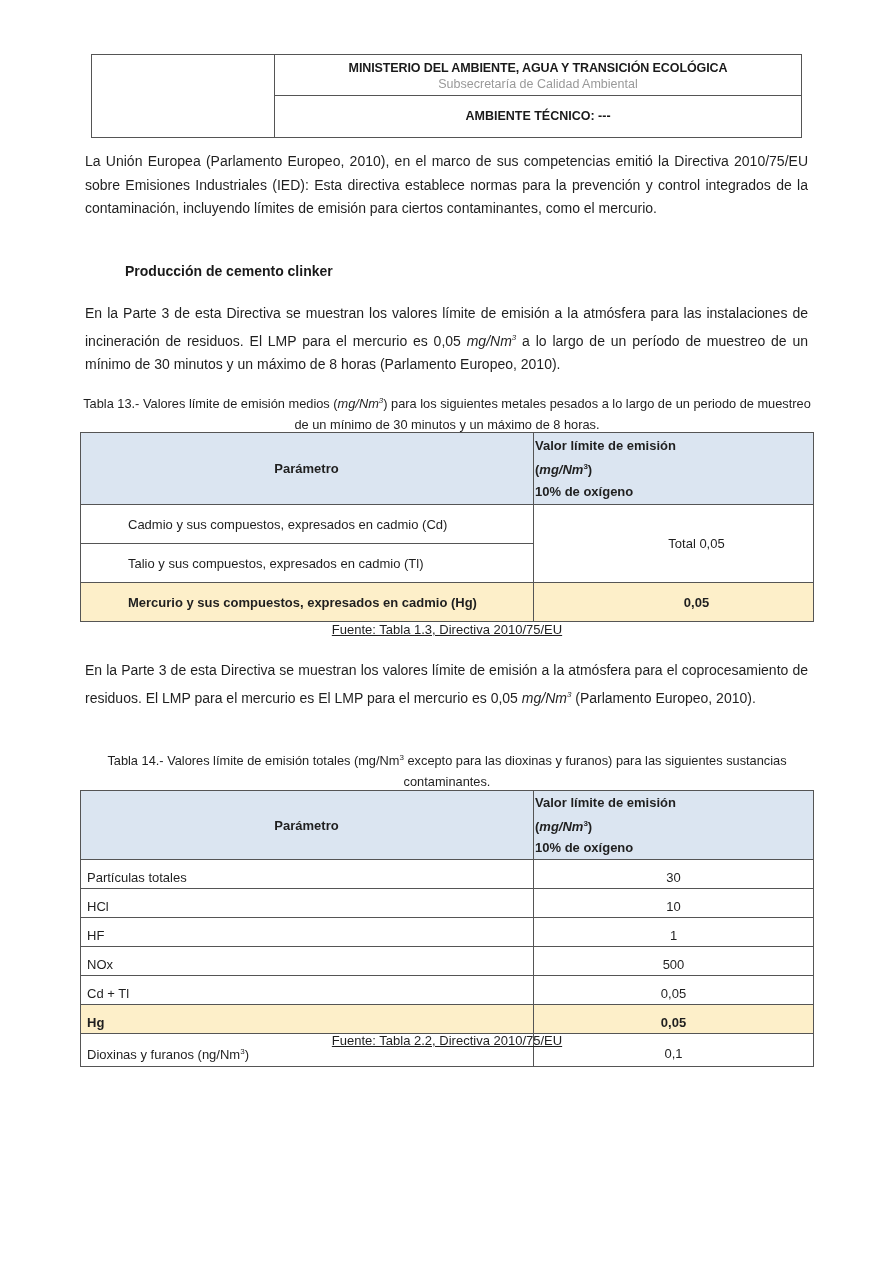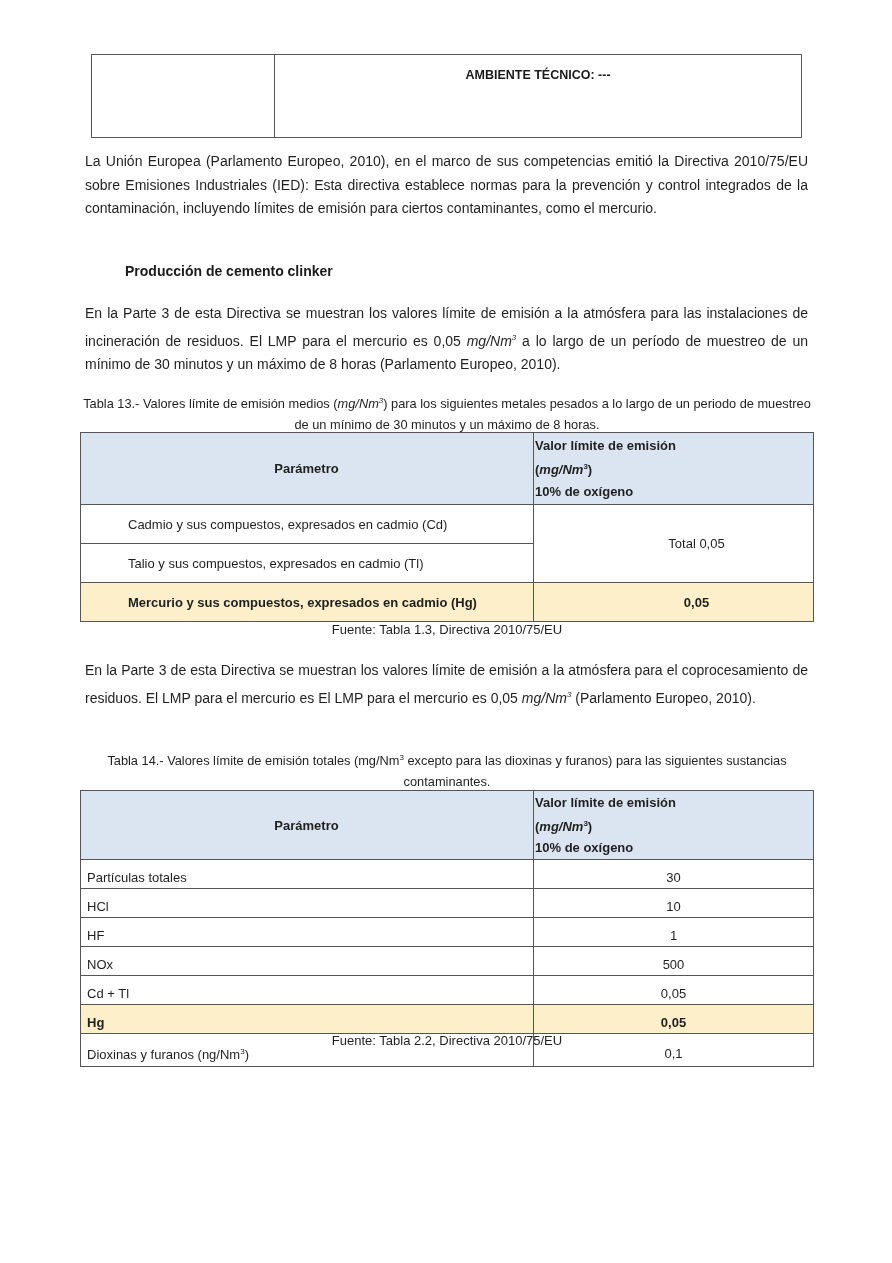--- a/index.html
+++ b/index.html
@@ -24,21 +24,21 @@
 
     .para {
       position: absolute; left: 85px; width: 723px; font-size: 14px; line-height: 23.5px;
       text-align: justify; color: #1f1f1f;
     }
     .para sup { font-size: 8px; }
     .heading { position: absolute; left: 85px; top: 263px; font-size: 14px; font-weight: bold; padding-left: 40px; }
 
     .caption { position: absolute; left: 80px; width: 734px; text-align: center; font-size: 12.8px; line-height: 21px; color: #1f1f1f; }
     .caption sup { font-size: 8px; }
-    .source { position: absolute; left: 80px; width: 734px; text-align: center; font-size: 13px; color: #1f1f1f; }
+    .source { position: absolute; left: 80px; width: 734px; text-align: center; font-size: 13px; color: #1f1f1f; text-decoration: underline; }
 
     table.t { position: absolute; left: 80px; width: 734px; border-collapse: collapse; font-size: 13px; color: #1f1f1f; }
     table.t td, table.t th { border: 1px solid #555; box-sizing: border-box; }
     table.t th { background: #dbe5f1; font-weight: bold; text-align: left; }
     table.t th sup, table.t td sup { font-size: 8px; }
     .c1 { width: 453px; text-align: left; padding-left: 6px; }
     .c2 { text-align: center; }
     tr.hl td { background: #fdefc9; font-weight: bold; }
 
     #t13 { top: 432px; }
@@ -50,20 +50,24 @@
     #t14 td { height: 22px; line-height: 20px; padding-top: 8px; padding-bottom: 0; }
   </style>
 </head>
 <body>
 
 <div class="page">
 
   <div class="hdr">
     <div class="hdr-logo"></div>
     <div class="hdr-right">
+      <div class="hdr-top">
+        <div class="hdr-ministry">MINISTERIO DEL AMBIENTE, AGUA Y TRANSICIÓN ECOLÓGICA</div>
+        <div class="hdr-sub">Subsecretaría de Calidad Ambiental</div>
+      </div>
       <div class="hdr-bottom">AMBIENTE TÉCNICO: ---</div>
     </div>
   </div>
 
   <div class="para" style="top:150px;">La Unión Europea (Parlamento Europeo, 2010), en el marco de sus competencias emitió la Directiva 2010/75/EU sobre Emisiones Industriales (IED): Esta directiva establece normas para la prevención y control integrados de la contaminación, incluyendo límites de emisión para ciertos contaminantes, como el mercurio.</div>
 
   <div class="heading">Producción de cemento clinker</div>
 
   <div class="para" style="top:302px;"><span>En la Parte 3 de esta Directiva se muestran los valores límite de emisión a la atmósfera para las instalaciones de incineración de residuos. El LMP para el mercurio es 0,05 </span><i>mg/Nm</i><sup><i>3</i></sup><span> a lo largo de un período de muestreo de un mínimo de 30 minutos y un máximo de 8 horas (Parlamento Europeo, 2010).</span></div>
 

